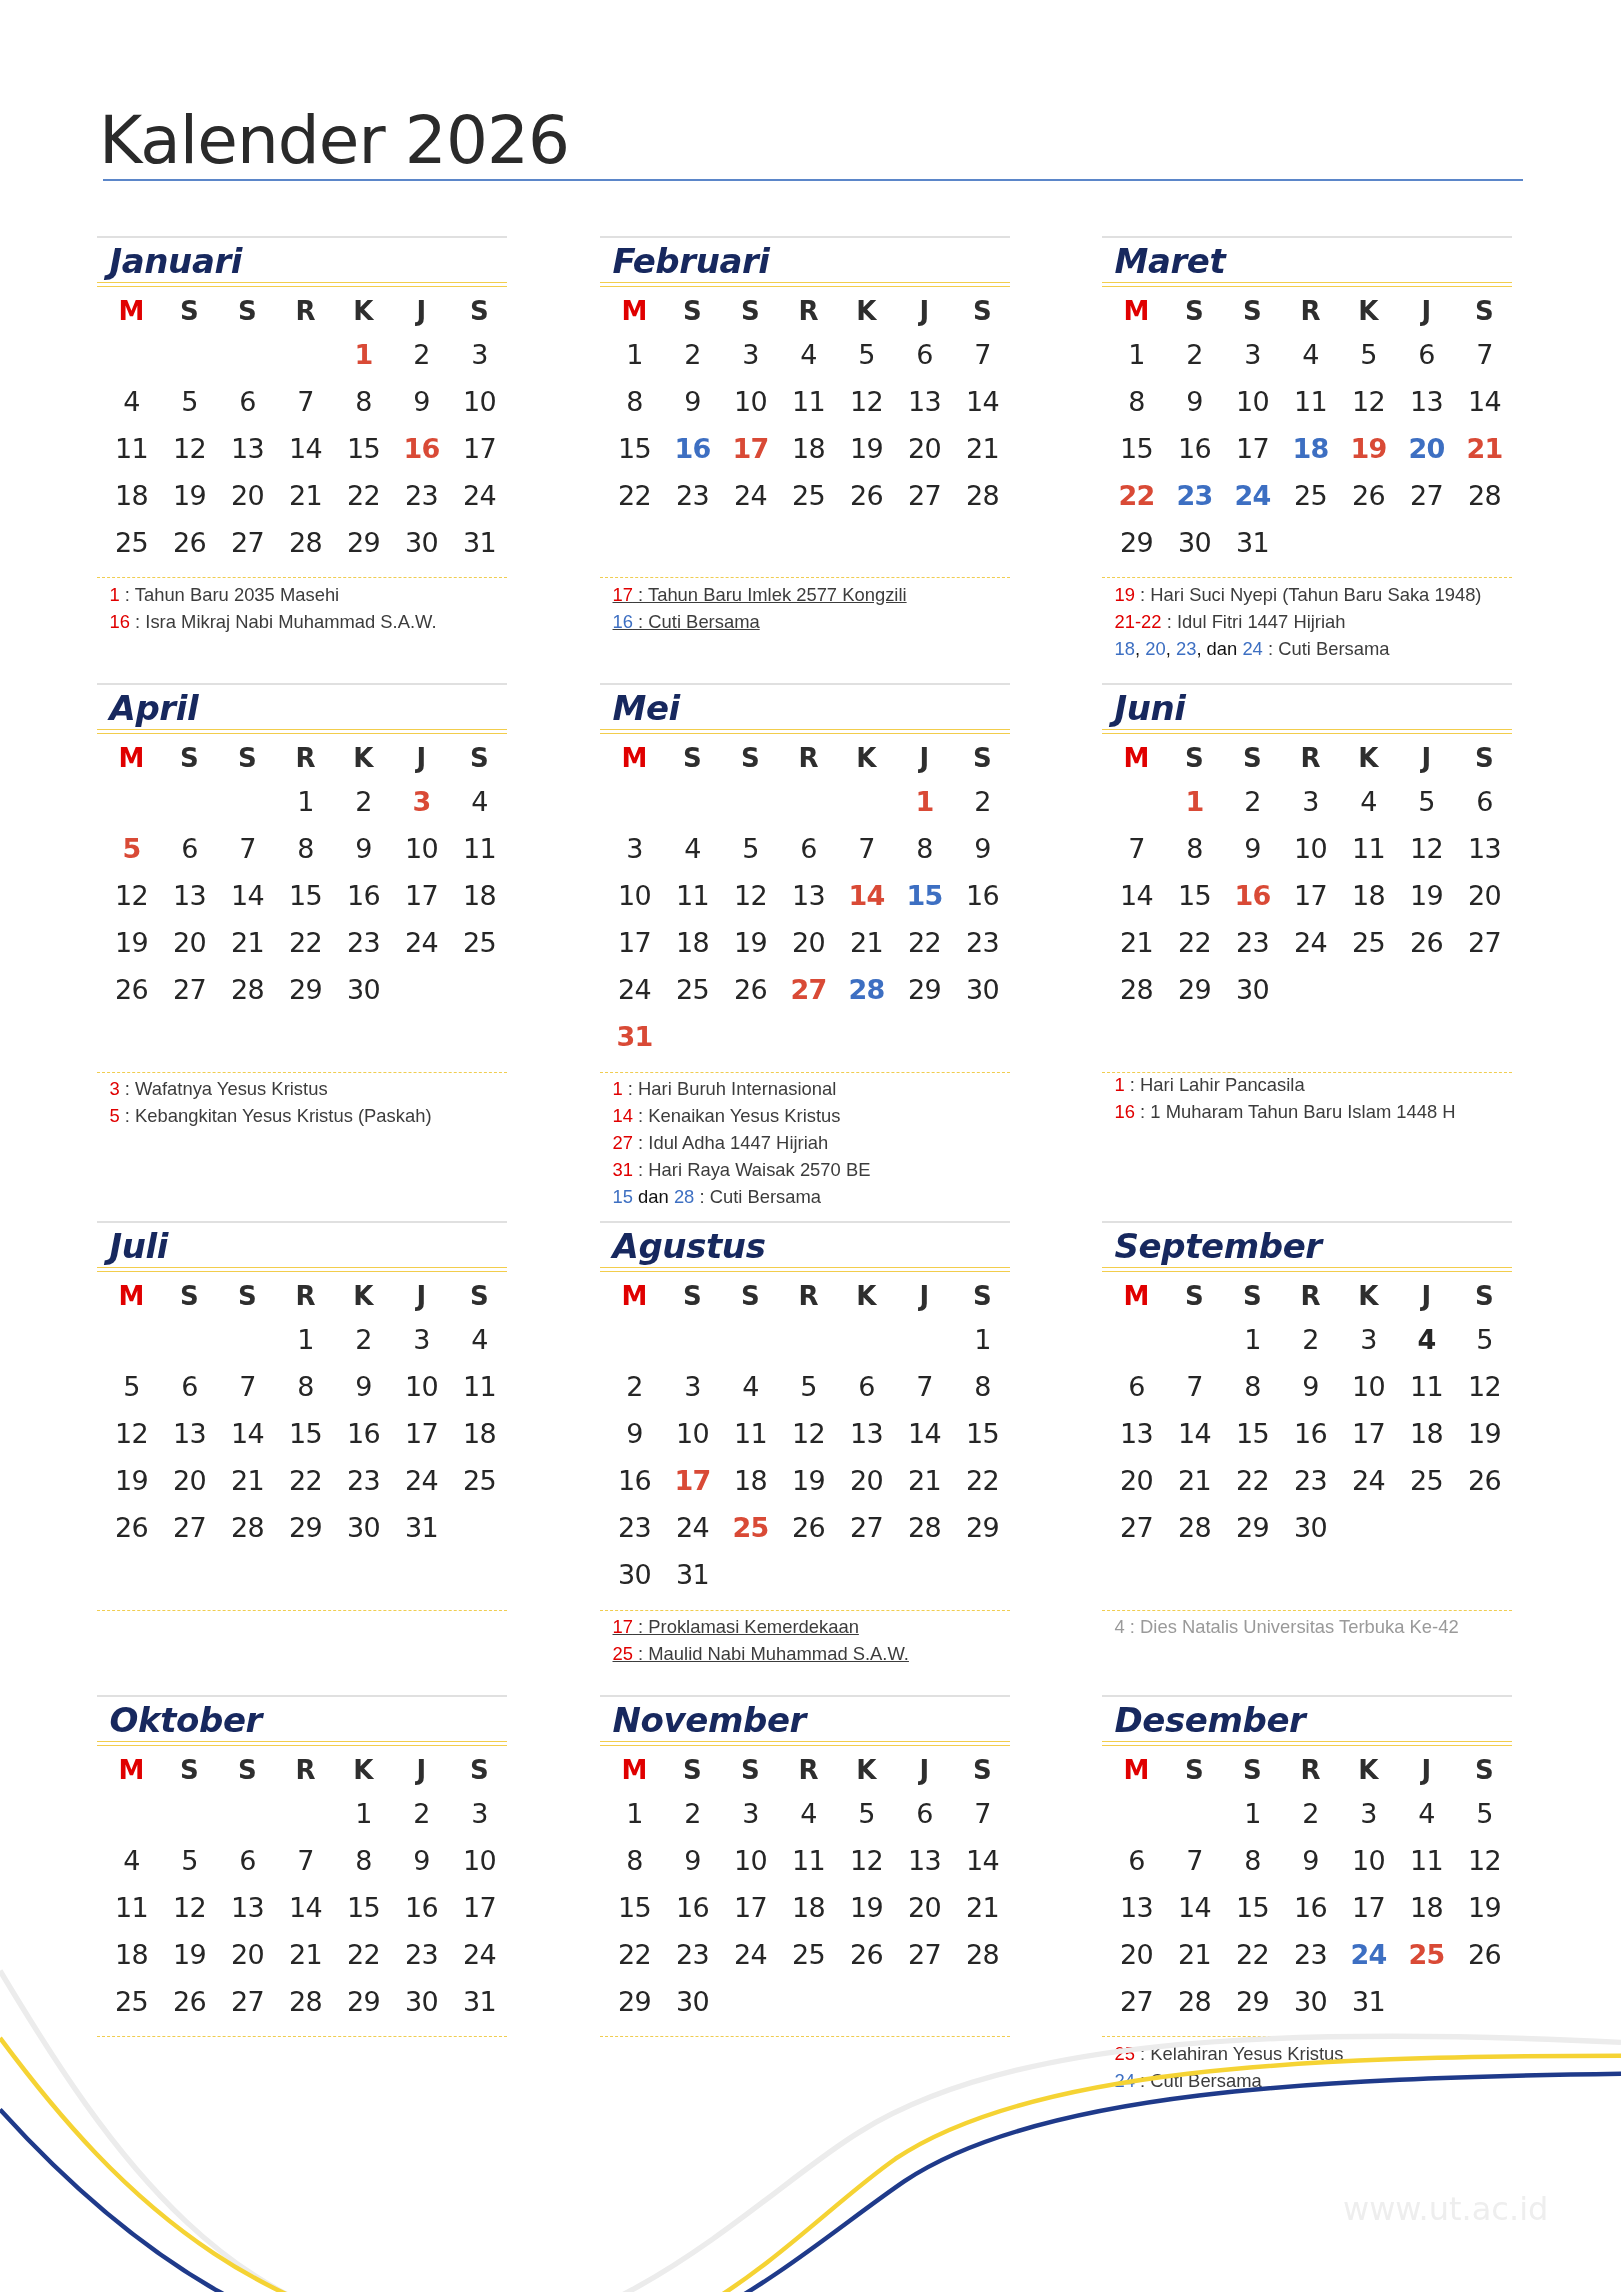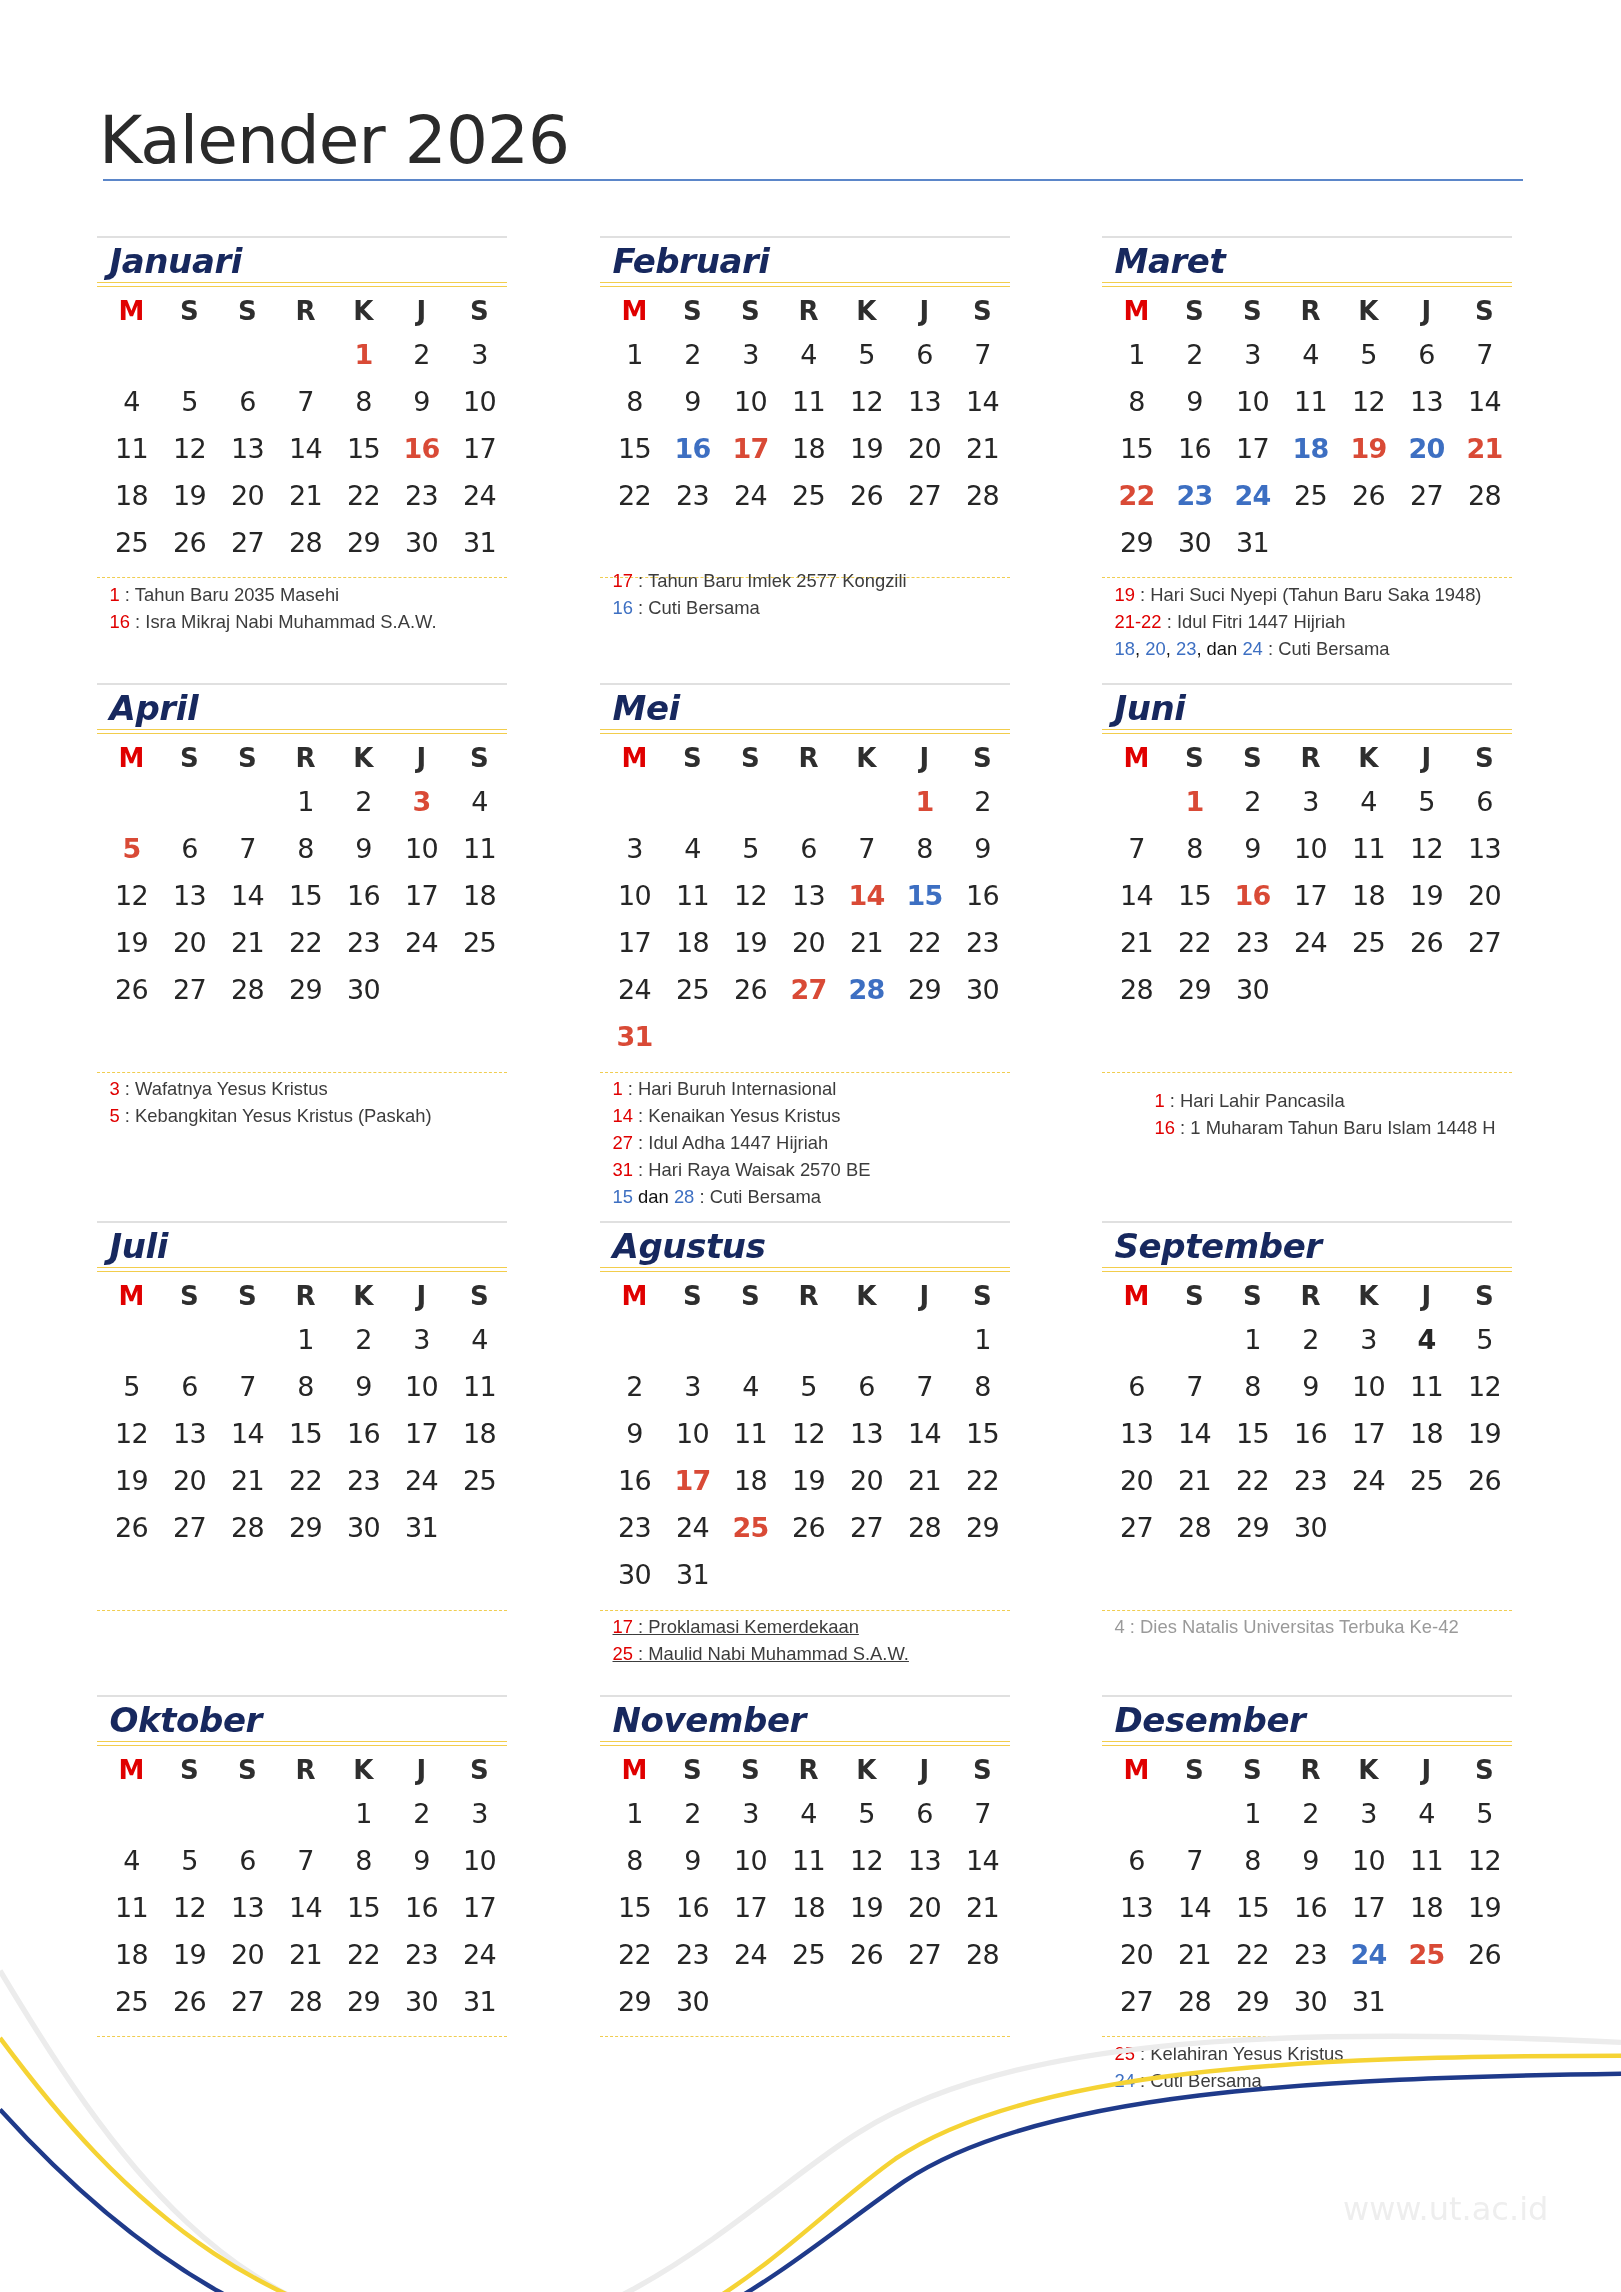--- a/index.html
+++ b/index.html
@@ -122,21 +122,21 @@
         <div class="d">21</div>
         <div class="d">22</div>
         <div class="d">23</div>
         <div class="d">24</div>
         <div class="d">25</div>
         <div class="d">26</div>
         <div class="d">27</div>
         <div class="d">28</div>
       </div>
       <div class="dash" style="top: 341px;"></div>
-      <div class="notes" style="top: 331px;">
+      <div class="notes" style="top: 345px; text-decoration: underline;">
         <div><span class="nr">17</span><span> : Tahun Baru Imlek 2577 Kongzili</span></div>
         <div><span class="nb">16</span><span> : Cuti Bersama</span></div>
       </div>
     </div>
     <div class="month" style="left: 1102px; top: 236px;">
       <div class="top-rule"></div>
       <div class="name">Maret</div>
       <div class="yellow-rule"></div>
       <div class="grid">
         <div class="hd sun">M</div>
@@ -333,21 +333,21 @@
         <div class="d">23</div>
         <div class="d">24</div>
         <div class="d">25</div>
         <div class="d">26</div>
         <div class="d">27</div>
         <div class="d">28</div>
         <div class="d">29</div>
         <div class="d">30</div>
       </div>
       <div class="dash" style="top: 389px;"></div>
-      <div class="notes" style="top: 404px; margin-left: 40px;">
+      <div class="notes" style="top: 388px;">
         <div><span class="nr">1</span><span> : Hari Lahir Pancasila</span></div>
         <div><span class="nr">16</span><span> : 1 Muharam Tahun Baru Islam 1448 H</span></div>
       </div>
     </div>
     <div class="month" style="left: 97px; top: 1221px;">
       <div class="top-rule"></div>
       <div class="name">Juli</div>
       <div class="yellow-rule"></div>
       <div class="grid">
         <div class="hd sun">M</div>

